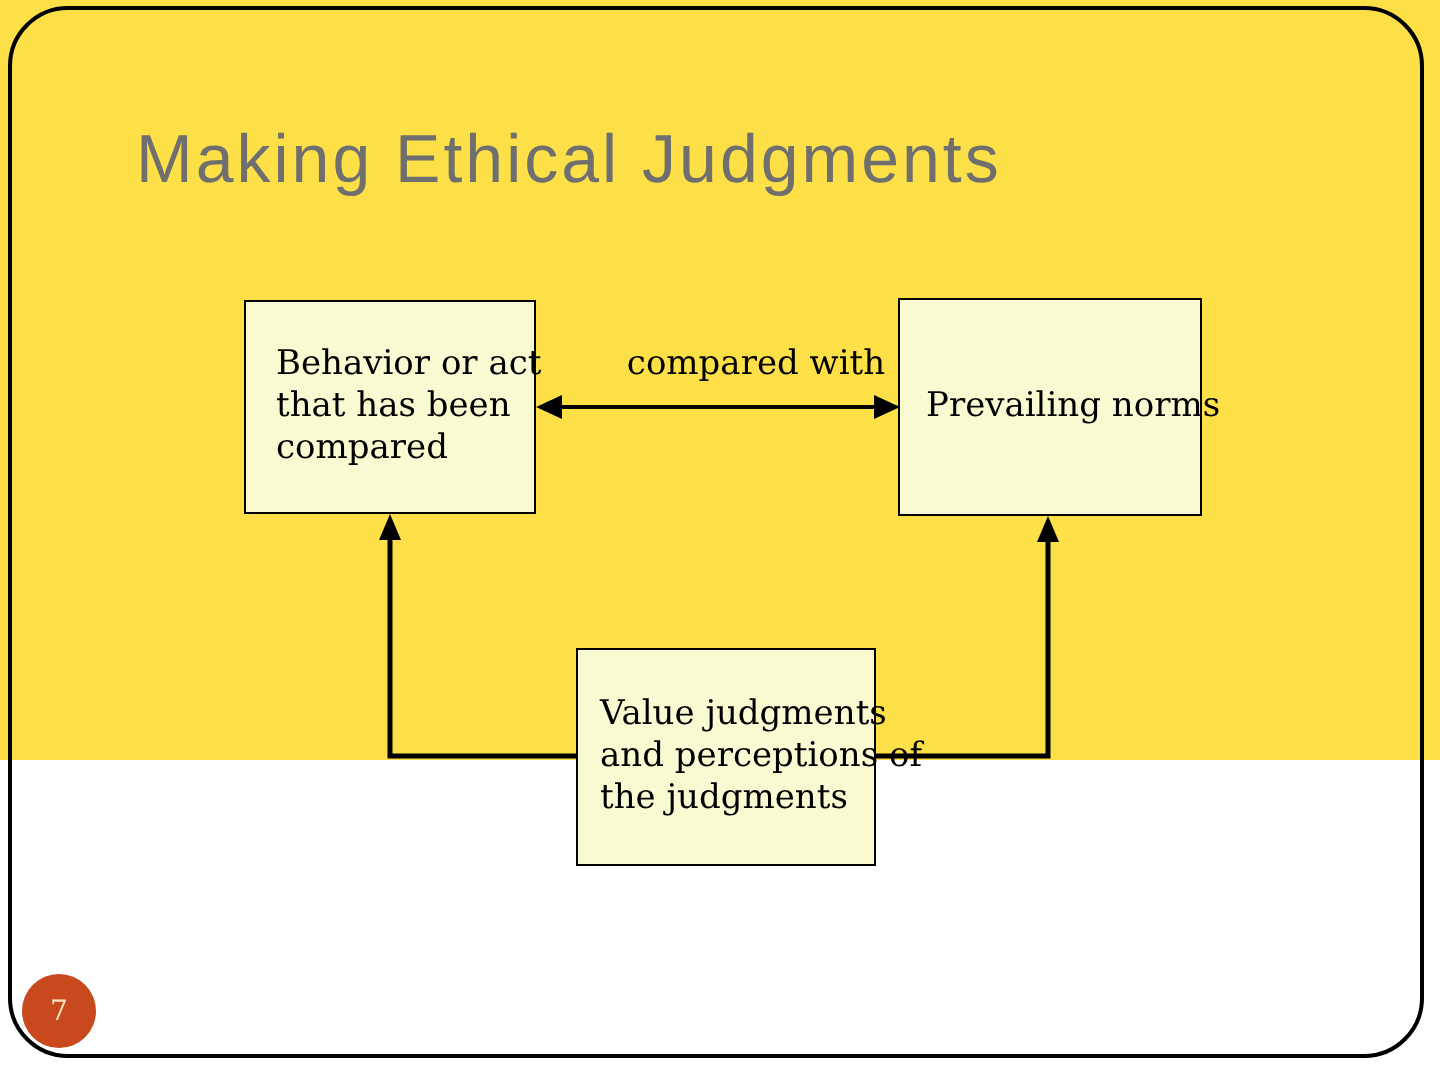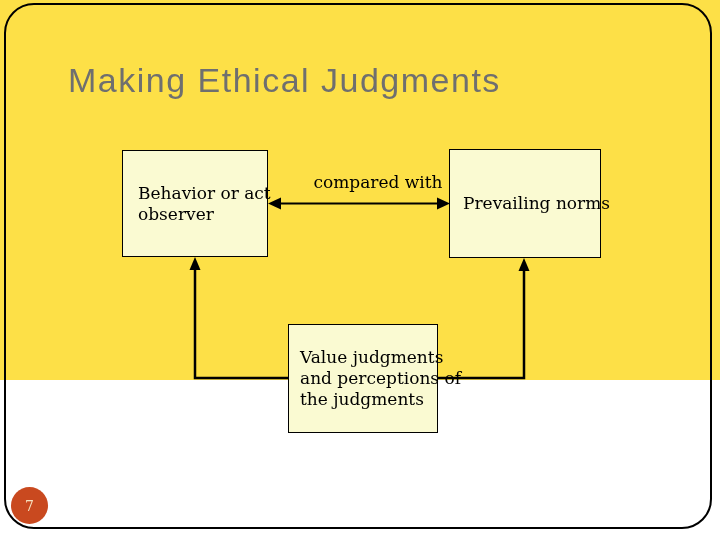--- a/index.html
+++ b/index.html
@@ -99,21 +99,22 @@
 <body>
 
 <div class="slide">
 
   <div class="slide-frame"></div>
 
   <div class="slide-title">Making Ethical Judgments</div>
 
   <div class="diagram-box box-behavior">
     <div class="line">Behavior or act</div>
-    <div class="line">observer</div>
+    <div class="line">that has been</div>
+    <div class="line">compared</div>
   </div>
 
   <div class="connector-label">compared with</div>
 
   <div class="diagram-box box-norms">
     <div class="line">Prevailing norms</div>
   </div>
 
   <div class="diagram-box box-values">
     <div class="line">Value judgments</div>

